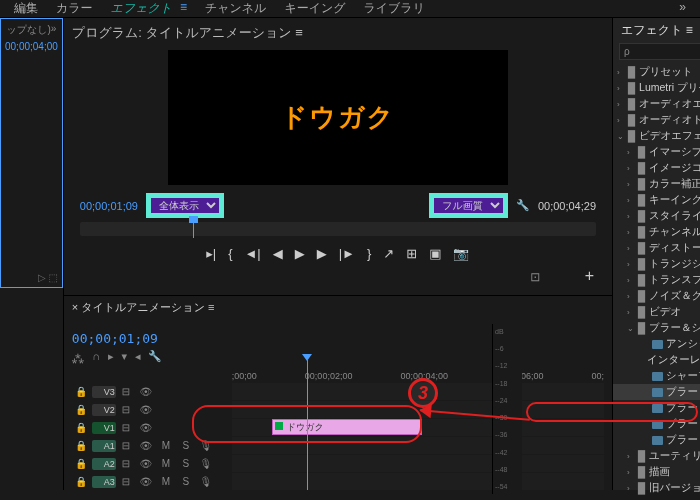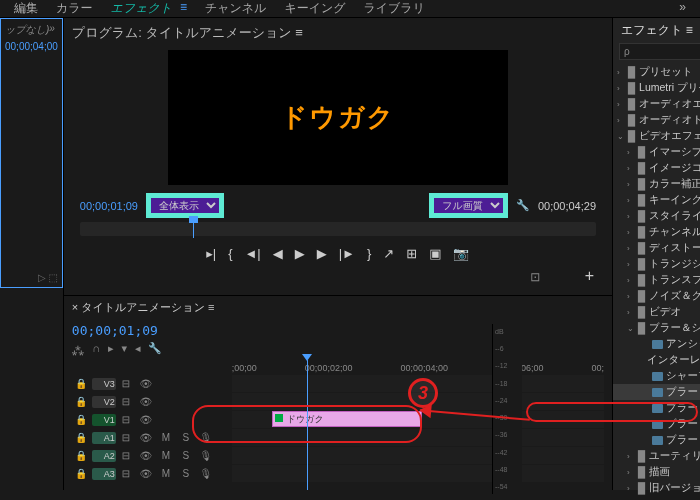--- a/index.html
+++ b/index.html
@@ -4,39 +4,39 @@
 <style>
 * { margin: 0; padding: 0; box-sizing: border-box; font-family: sans-serif; }
 body { background: #1a1a1a; color: #ccc; width: 700px; height: 500px; overflow: hidden; font-size: 11px; position: relative; }
 .top-tabs { display: flex; gap: 18px; padding: 0 14px; border-bottom: 1px solid #000; font-size: 12px; }
 .top-tabs span { color: #aaa; cursor: pointer; }
 .top-tabs .active { color: #14b8a6; font-style: italic; }
 .top-tabs .eq { color: #4a9eff; margin-left: -10px; }
 .main { display: flex; height: calc(100% - 28px); }
 .left-col { width: 110px; border-right: 1px solid #000; }
 .left-panel { border: 1px solid #4a9eff; padding: 4px; height: 270px; }
-.left-panel .hdr { display: flex; justify-content: flex-start; font-size: 10px; color: #888; font-style: italic; }
+.left-panel .hdr { display: flex; justify-content: center; font-size: 10px; color: #888; }
 .left-panel .tc { color: #4a9eff; font-size: 10px; text-align: right; margin-top: 4px; }
 .left-panel .btm { margin-top: 220px; text-align: right; font-size: 10px; color: #666; }
 .center-col { flex: 1; display: flex; flex-direction: column; }
 .program { padding: 6px 8px; }
 .program .title { font-size: 13px; color: #bbb; }
 .monitor { background: #000; width: 340px; height: 135px; margin: 8px auto; display: flex; align-items: center; justify-content: center; }
 .monitor .txt { color: #ff9900; font-weight: bold; font-size: 26px; letter-spacing: 2px; }
 .controls-row { display: flex; align-items: center; gap: 8px; padding: 0 8px; font-size: 11px; }
 .controls-row .tc1 { color: #4a9eff; }
 .controls-row select { background: #4c1d95; color: #ccc; border: 5px solid #5eead4; font-size: 10px; padding: 1px 4px; }
 .scrub { height: 14px; background: #262626; margin: 4px 8px; position: relative; border-radius: 2px; }
 .scrub .play { position: absolute; left: 22%; top: -2px; width: 1px; height: 18px; background: #4a9eff; }
 .scrub .play::before { content: ""; position: absolute; top: -4px; left: -4px; width: 9px; height: 7px; background: #4a9eff; }
 .transport { display: flex; justify-content: center; gap: 12px; padding: 6px; color: #ccc; font-size: 13px; }
 .transport span { cursor: pointer; }
 .plus-row { text-align: right; padding: 0 10px 4px; color: #ccc; font-size: 16px; }
 .timeline { border-top: 1px solid #000; padding: 4px 8px; flex: 1; position: relative; }
-.timeline .hdr { font-size: 11px; color: #ccc; margin-bottom: 8px; }
+.timeline .hdr { font-size: 11px; color: #ccc; margin-bottom: 16px; }
 .timeline .tc { color: #4a9eff; font-size: 13px; font-family: monospace; margin-bottom: 4px; }
 .tl-tools { display: flex; gap: 8px; color: #888; font-size: 11px; margin-bottom: 6px; }
 .ruler { display: flex; gap: 48px; font-size: 9px; color: #888; padding-left: 160px; margin-bottom: 2px; }
 .tracks { display: flex; flex-direction: column; gap: 1px; }
 .track { display: flex; align-items: center; height: 17px; }
 .track .hdr-cells { display: flex; gap: 0; width: 160px; align-items: center; }
 .track .cell { width: 20px; text-align: center; color: #888; font-size: 10px; }
 .track .lbl { width: 24px; font-size: 9px; color: #ccc; background: #333; text-align: center; padding: 1px 12px; border-radius: 2px; }
 .track .lbl.v1 { background: #14532d; }
 .track .lbl.a { background: #2a5a4a; }

